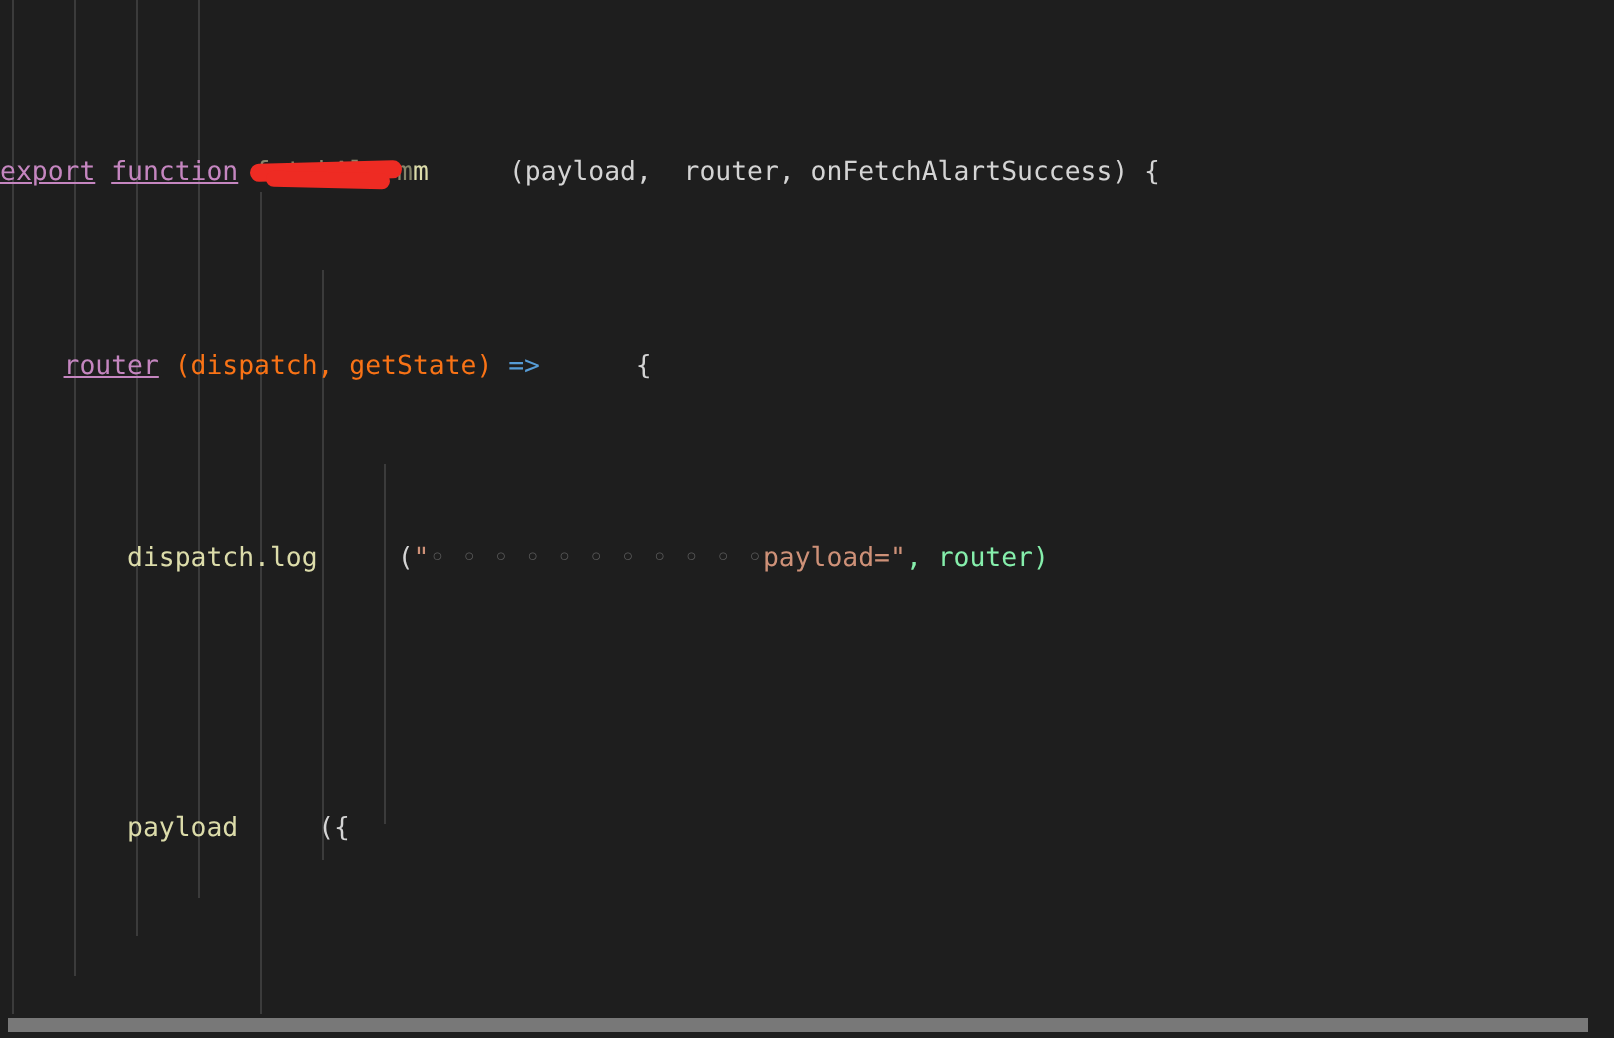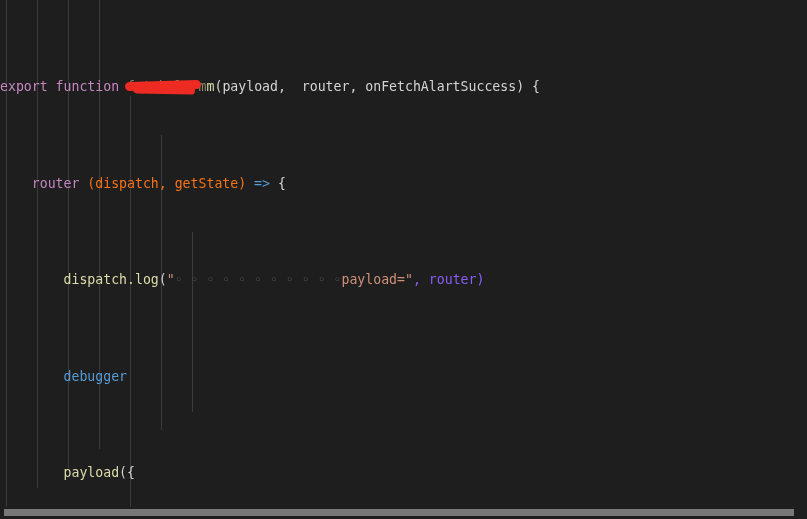--- a/index.html
+++ b/index.html
@@ -48,28 +48,28 @@
     white-space: pre;
     tab-size: 4;
   }
   .line {
     height: 19.3px;
     white-space: pre;
     position: relative;
   }
 
   
-  .kw      { color: #c586c0; }   
+  .kw      { color: #c586c0; text-decoration: underline; }   
   .id      { color: #f97316; }   
   .fn      { color: #dcdcaa; }   
   .str     { color: #ce9178; }   
-  .punc    { color: #d4d4d4; }   
+  .punc    { color: #d4d4d4; margin-left: 40px; }   
   .op      { color: #569cd6; }   
   .dbg     { color: #569cd6; }   
-  .plain   { color: #8b5cf6; }
+  .plain   { color: #86efac; }
   .ws      { color: #5a5a5a; }   
 
   
   .redact {
     position: relative;
     display: inline-block;
   }
   .redact > .under {
     opacity: 0.55;
   }
@@ -119,21 +119,20 @@
     
     <div class="line"><span class="kw">export</span> <span class="kw">function</span> <span class="redact"><span class="fn under">fetchAlarm</span><span class="stroke" style="left:-2px; top:4px; width:76px; height:9px; transform:rotate(-1.5deg);"></span><span class="stroke" style="left:6px; top:9px; width:62px; height:8px; transform:rotate(1.2deg);"></span></span><span class="fn">m</span><span class="punc">(payload,  router, onFetchAlartSuccess) {</span></div>
 
     
     <div class="line">    <span class="kw">router</span><span class="id"> (dispatch, getState) </span><span class="op">=&gt;</span><span class="punc"> {</span></div>
 
     
     <div class="line">        <span class="fn">dispatch.log</span><span class="punc">(</span><span class="str">"</span><span class="ws">◦ ◦ ◦ ◦ ◦ ◦ ◦ ◦ ◦ ◦ ◦</span><span class="str">payload=</span><span class="str">"</span><span class="plain">, router)</span></div>
 
     
-    <div class="line">        <span class="dbg">debugger</span></div>
 
     
     <div class="line">        <span class="fn">payload</span><span class="punc">({</span></div>
 
     
     
 
     
     
 

